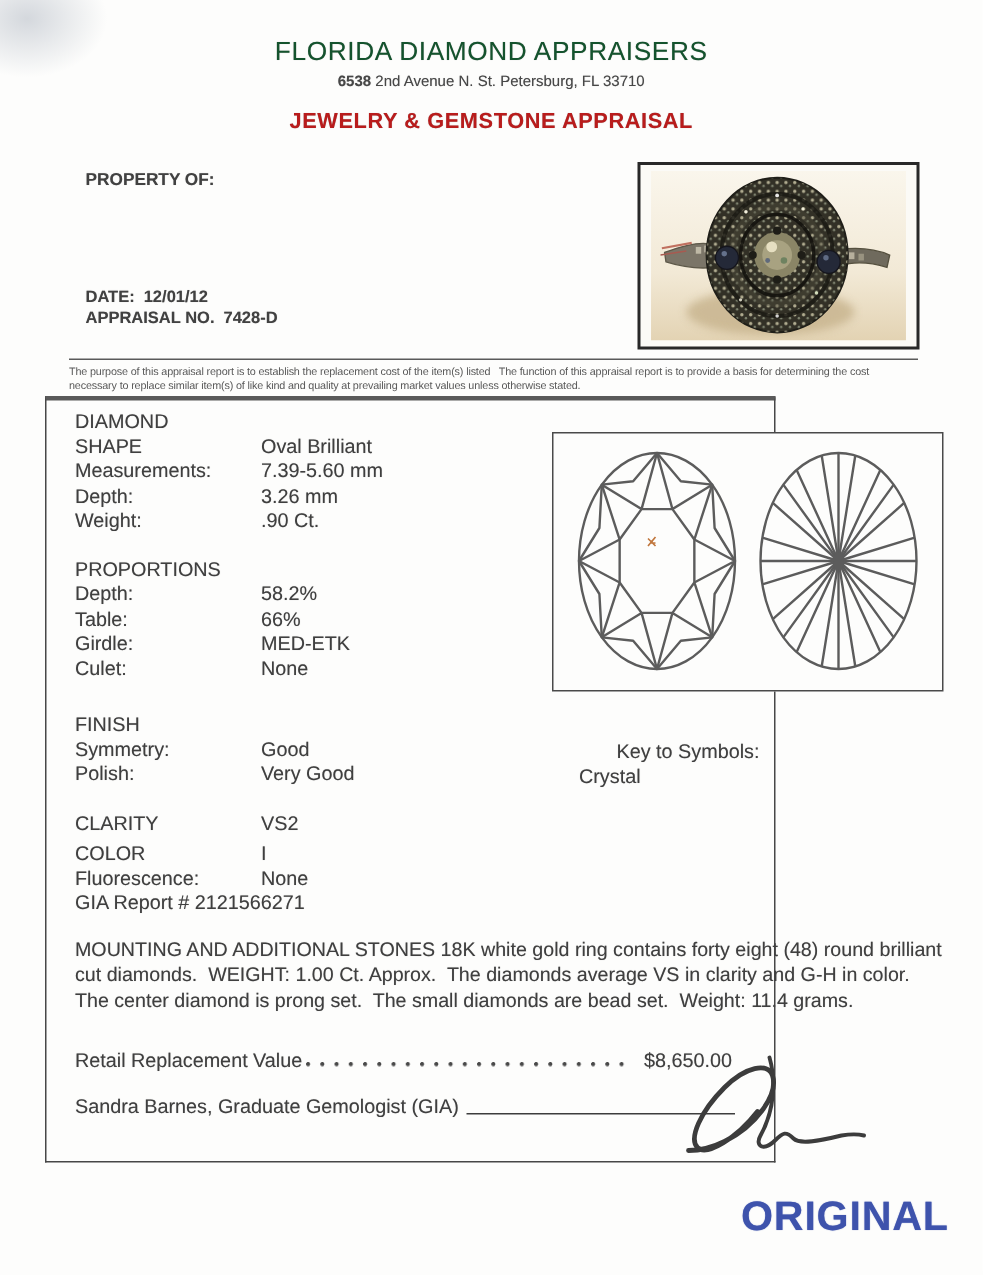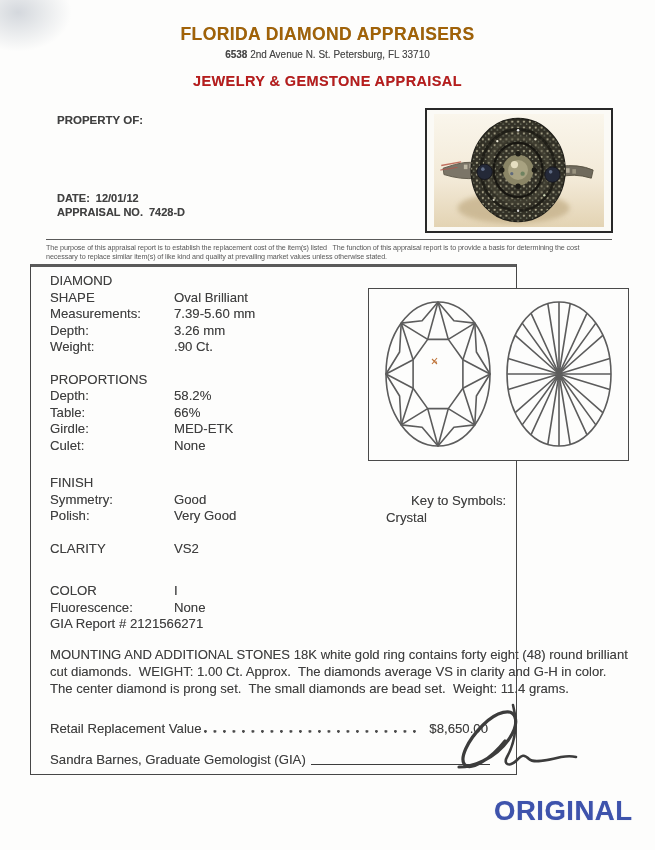--- a/index.html
+++ b/index.html
@@ -17,21 +17,21 @@
 
   
   .smudge{
     position:absolute; left:-18px; top:-14px; width:90px; height:66px;
     background:radial-gradient(ellipse at 40% 40%, rgba(145,155,170,.38), rgba(145,155,170,0) 70%);
     pointer-events:none;
   }
 
   
   .header{ position:absolute; top:24px; left:0; width:100%; text-align:center; }
-  .biz-name{ font-size:17.5px; font-weight:700; letter-spacing:.4px; color:#a16207; }
+  .biz-name{ font-size:17.5px; font-weight:400; letter-spacing:.4px; color:#14532d; }
   .biz-addr{ font-size:10px; margin-top:4px; color:#474747; }
   .biz-addr .num{ font-weight:700; }
   .doc-title{ font-size:14.5px; font-weight:700; letter-spacing:.4px; margin-top:13px; color:#b91c1c; }
 
   
   .property-label{ position:absolute; left:57px; top:114px; font-size:11.5px; font-weight:700; color:#414141; }
   .meta{ position:absolute; left:57px; top:192px; font-size:11px; font-weight:700; color:#414141; line-height:13.5px; }
   .meta .val{ margin-left:6px;margin-top:28px; }
 
   
@@ -53,21 +53,21 @@
   .main-box{
     position:absolute; left:30px; top:264px; width:487px; height:511px;
     border:1.7px solid #474747; border-top:3px solid rgba(72,72,72,.9);
     padding:6px 14px 0 19px;
   }
   .sec{ font-size:13.2px; line-height:16.5px; }
   .sec-h{ }
   .row{ display:flex; }
   .row .lab{ width:124px; flex:none; }
   .gap16{ margin-top:16px; } .gap21{ margin-top:21px; }
-  .gap15{ margin-top:26px; }
+  .gap15{ margin-top:4px; }
 
   
   .diagram-box{
     position:absolute; left:337px; top:21px; width:261px; height:173px;
     border:1.6px solid #4a4a4a; background:#fdfdfc;
   }
   .diagram-box svg{ position:absolute; top:7px; }
   .svg-crown{ left:13px; }
   .svg-pavilion{ left:134px; }
 

